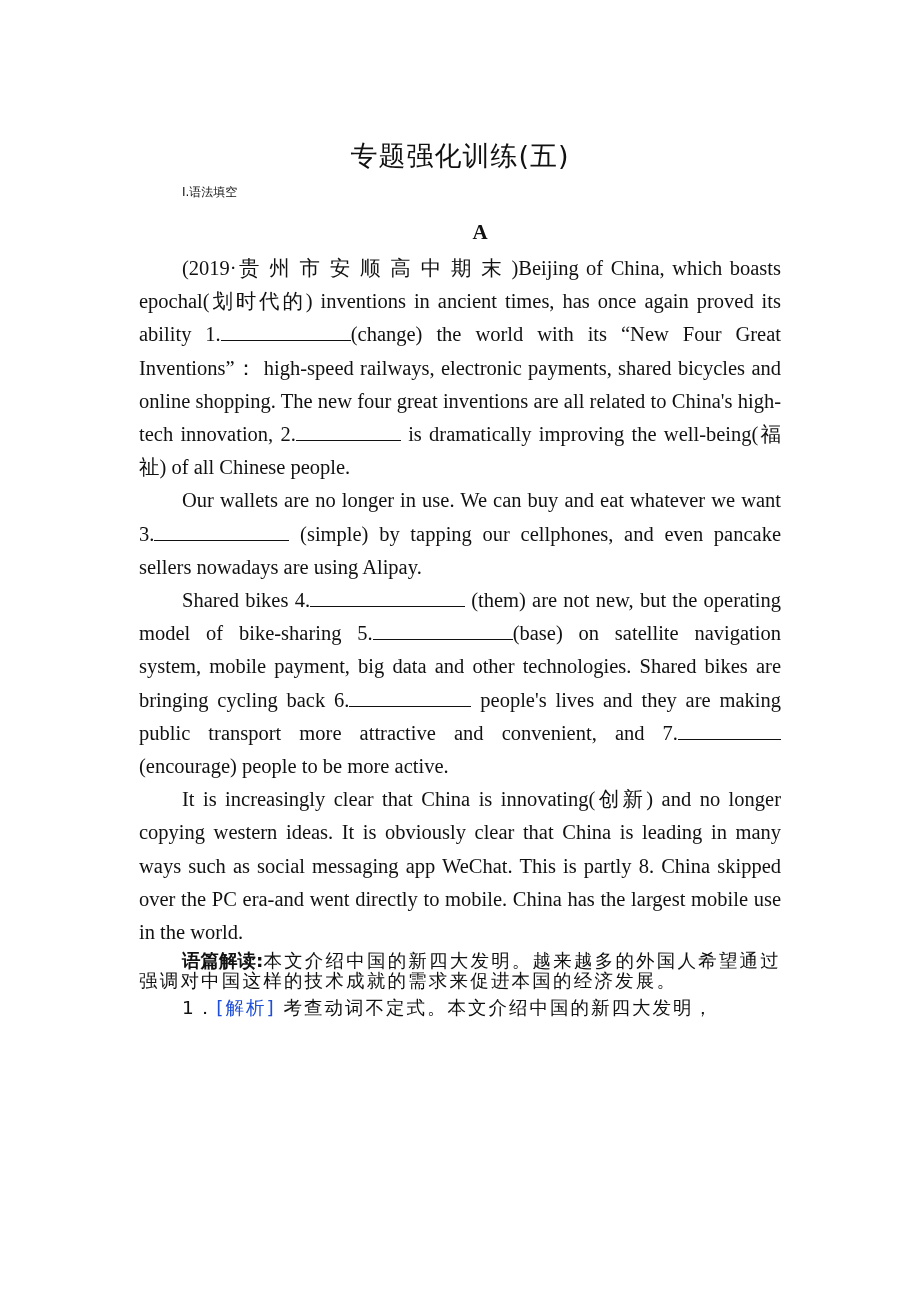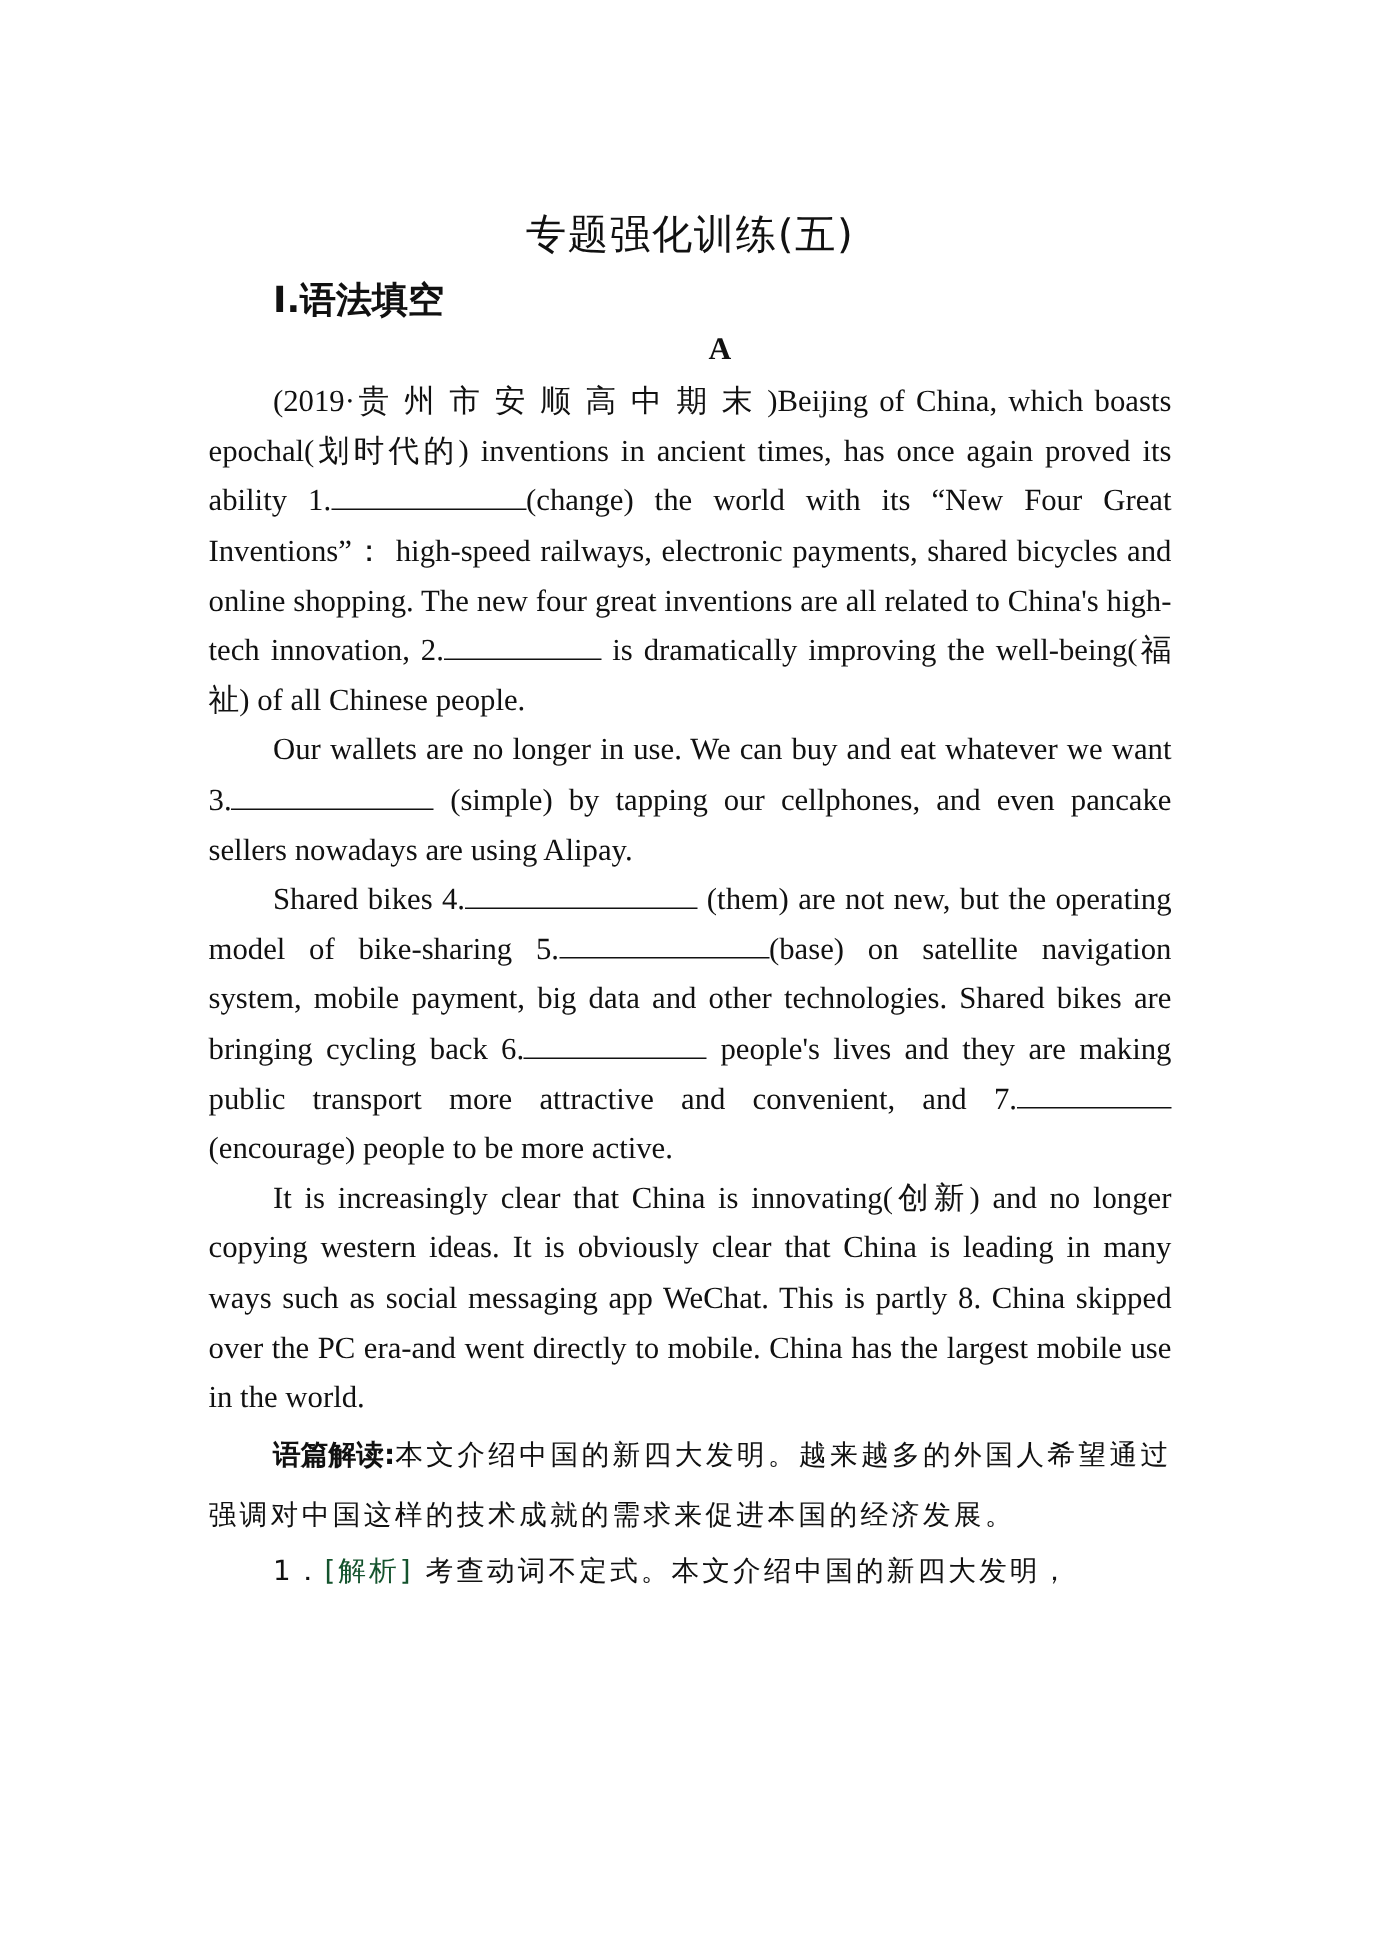--- a/index.html
+++ b/index.html
@@ -1,33 +1,33 @@
 <!DOCTYPE html>
 <html><head>
 <meta charset="utf-8">
 <style>
   html, body { margin: 0; padding: 0; background: #ffffff; }
   body { width: 920px; height: 1302px; position: relative; overflow: hidden;
          font-family: "Liberation Serif", "DejaVu Serif", serif; color: #111; }
   .page { position: absolute; left: 0; top: 0; width: 920px; height: 1302px; }
   .title { position: absolute; top: 138px; left: 0; width: 920px; text-align: center;
            font-size: 27px; font-family: "DejaVu Sans", sans-serif; letter-spacing: 1px; }
-  .section { position: absolute; top: 184px; left: 182px; font-size: 24px;
-             font-family: "DejaVu Sans", sans-serif; font-weight: bold; }
+  .section { position: absolute; top: 184px; left: 182px; font-size: 12px;
+             font-family: "DejaVu Sans", sans-serif; }
   .partA { position: absolute; top: 220px; left: 0; width: 960px; text-align: center;
            font-size: 21px; font-weight: bold; }
   .body { position: absolute; top: 252px; left: 139px; width: 642px; font-size: 20.5px;
           line-height: 33.2px; text-align: justify; }
   .body p { margin: 0; text-indent: 43px; }
   .blank { display: inline-block; border-bottom: 1px solid #111; height: 18px; vertical-align: baseline; }
   .reading { margin-top: 2px !important; font-family: "DejaVu Sans", sans-serif; font-size: 18.5px;
-             letter-spacing: 2.2px; line-height: 40px; }
+             letter-spacing: 2.2px; line-height: 20px; }
   .reading b { font-weight: bold; letter-spacing: 0; }
   .analysis { font-family: "DejaVu Sans", sans-serif; font-size: 18.5px; letter-spacing: 2px; }
-  .blue { color: #14532d; }
+  .blue { color: #1d4ed8; }
 </style>
 </head>
 <body>
 
 <div class="page">
   <div class="title">专题强化训练(五)</div>
   <div class="section">Ⅰ.语法填空</div>
   <div class="partA">A</div>
 
   <div class="body">

